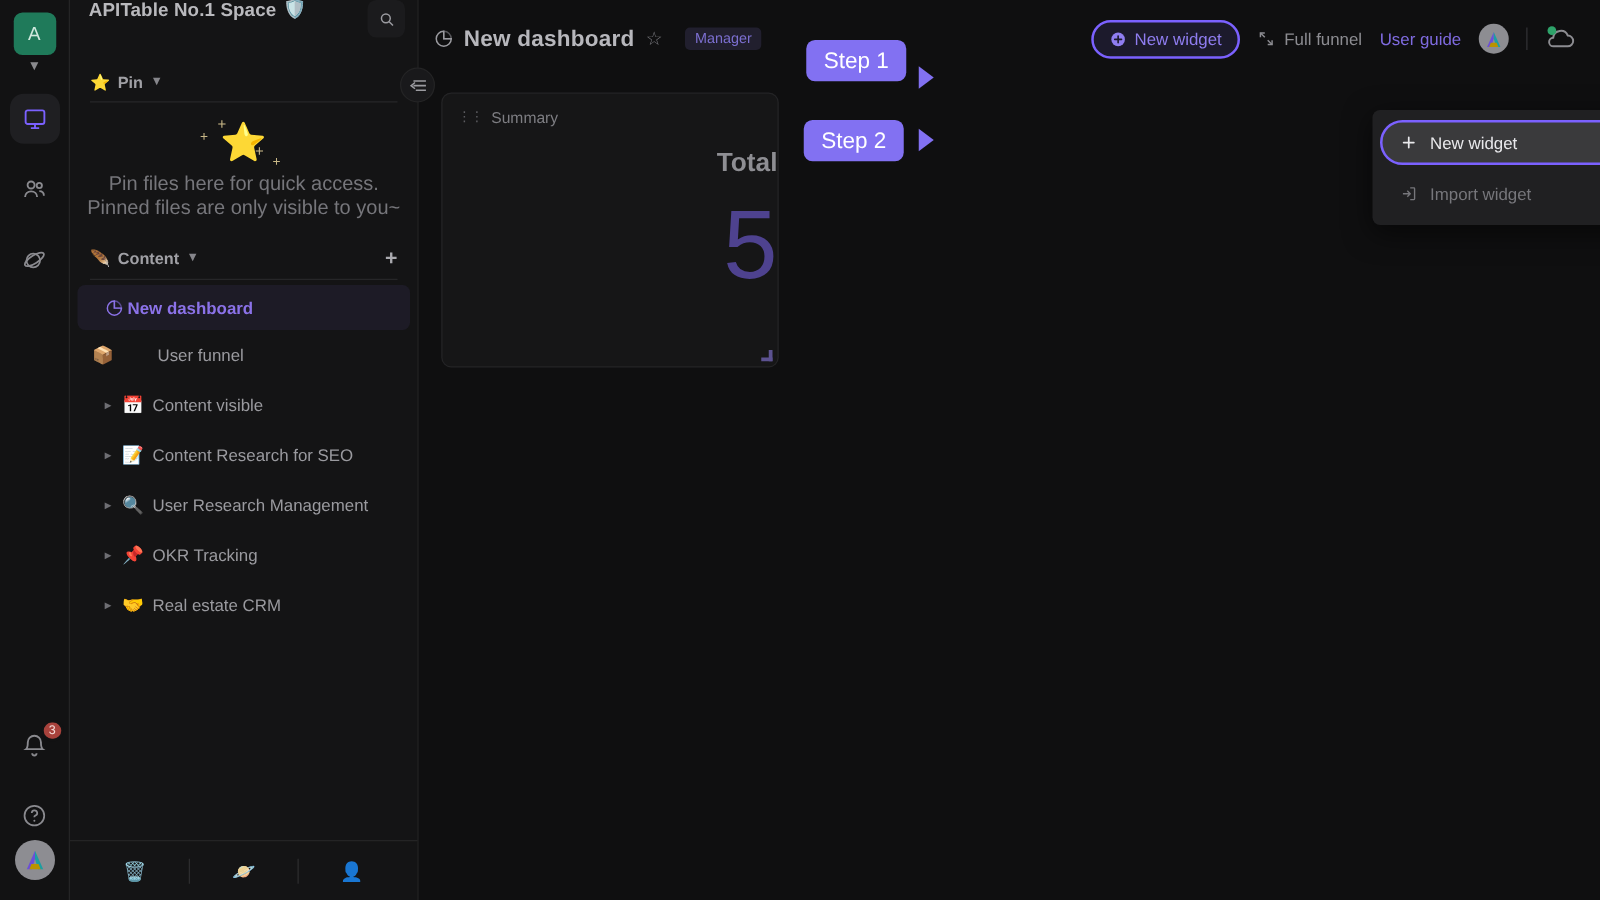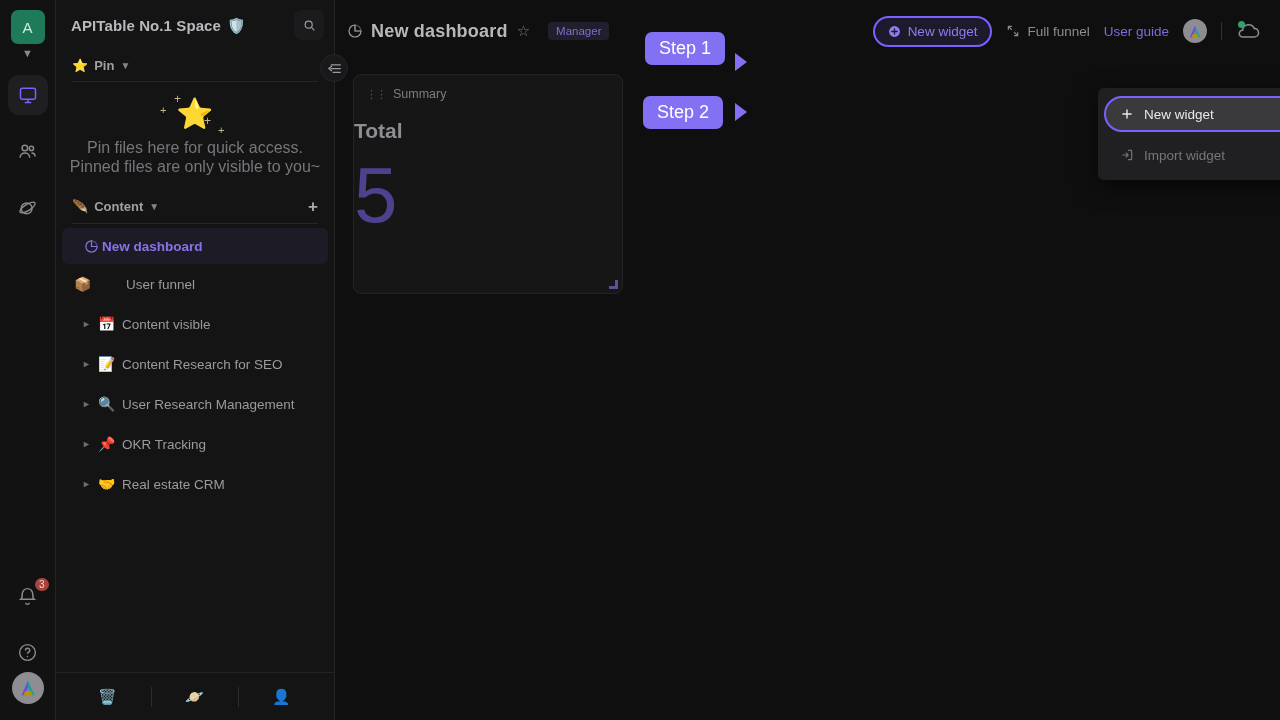--- a/index.html
+++ b/index.html
@@ -51,21 +51,21 @@
 
   
   .sidebar {
     width: 279px; height: 720px; flex: none;
     background: #141415;
     border-right: 1px solid #242425;
     display: flex; flex-direction: column;
     position: relative;
   }
   .space-head {
-    height: 50px; display: flex; align-items: center;
+    height: 50px; display: flex; 
     padding: 0 10px 0 15px; gap: 6px;
   }
   .space-title {
     font-size: 15px; font-weight: bold; color: #b9b9bd;
     letter-spacing: .1px; white-space: nowrap;
   }
   .shield { font-size: 15px; line-height: 1; }
   .search-btn {
     margin-left: auto; width: 30px; height: 30px; border-radius: 7px;
     background: #1b1b1d; display: flex; align-items: center; justify-content: center;
@@ -161,21 +161,21 @@
   .widget {
     width: 270px; height: 220px;
     background: #161617; border: 1px solid #242426;
     border-radius: 8px; position: relative;
   }
   .widget-head {
     display: flex; align-items: center; gap: 7px;
     padding: 12px 12px 0 12px; font-size: 12.5px; color: #7d7d82;
   }
   .grip { color: #5c5c61; font-size: 11px; letter-spacing: -1px; line-height: 1; }
-  .widget-body { text-align: left; padding-top: 18px; }
+  .widget-body { text-align: right; padding-top: 18px; }
   .w-total { font-size: 21px; font-weight: bold; color: #8e8e93; }
   .w-value { font-size: 78px; color: #4e428f; line-height: 1.05; margin-top: 12px;
     font-weight: 400; }
   .resize-h {
     position: absolute; right: 4px; bottom: 4px;
     width: 9px; height: 9px;
     border-right: 3px solid #5c5291; border-bottom: 3px solid #5c5291;
   }
 
   

